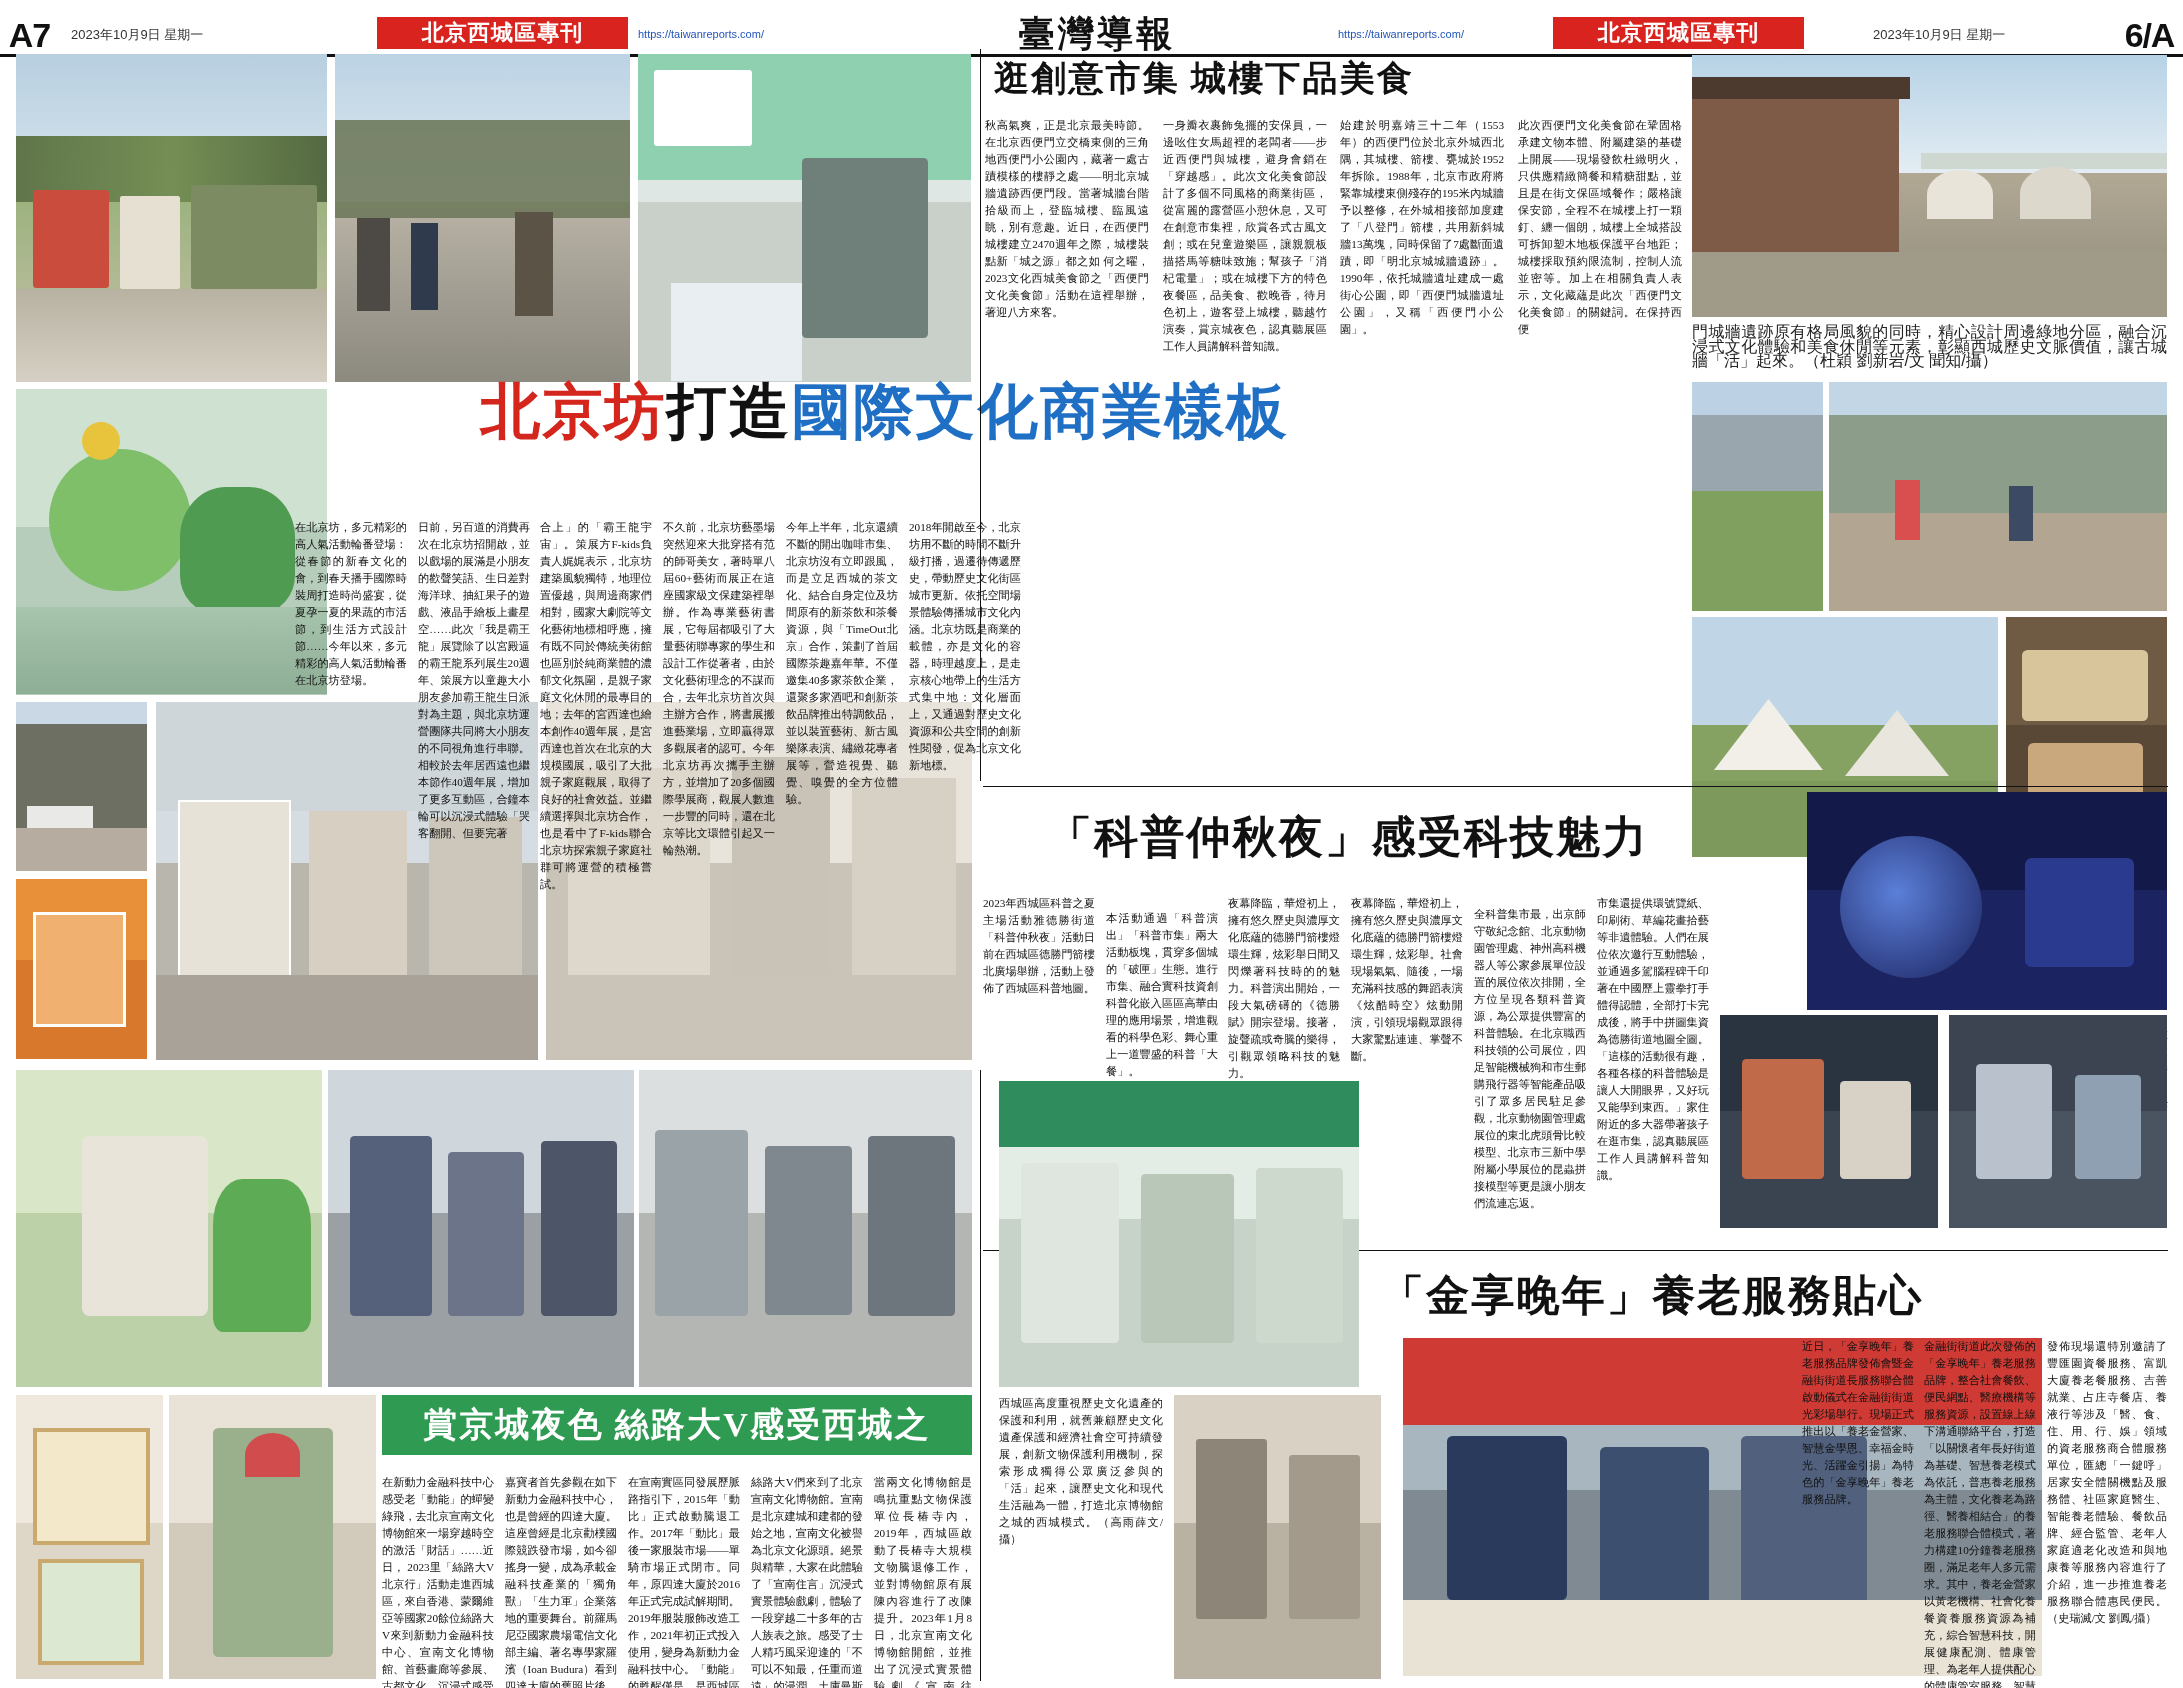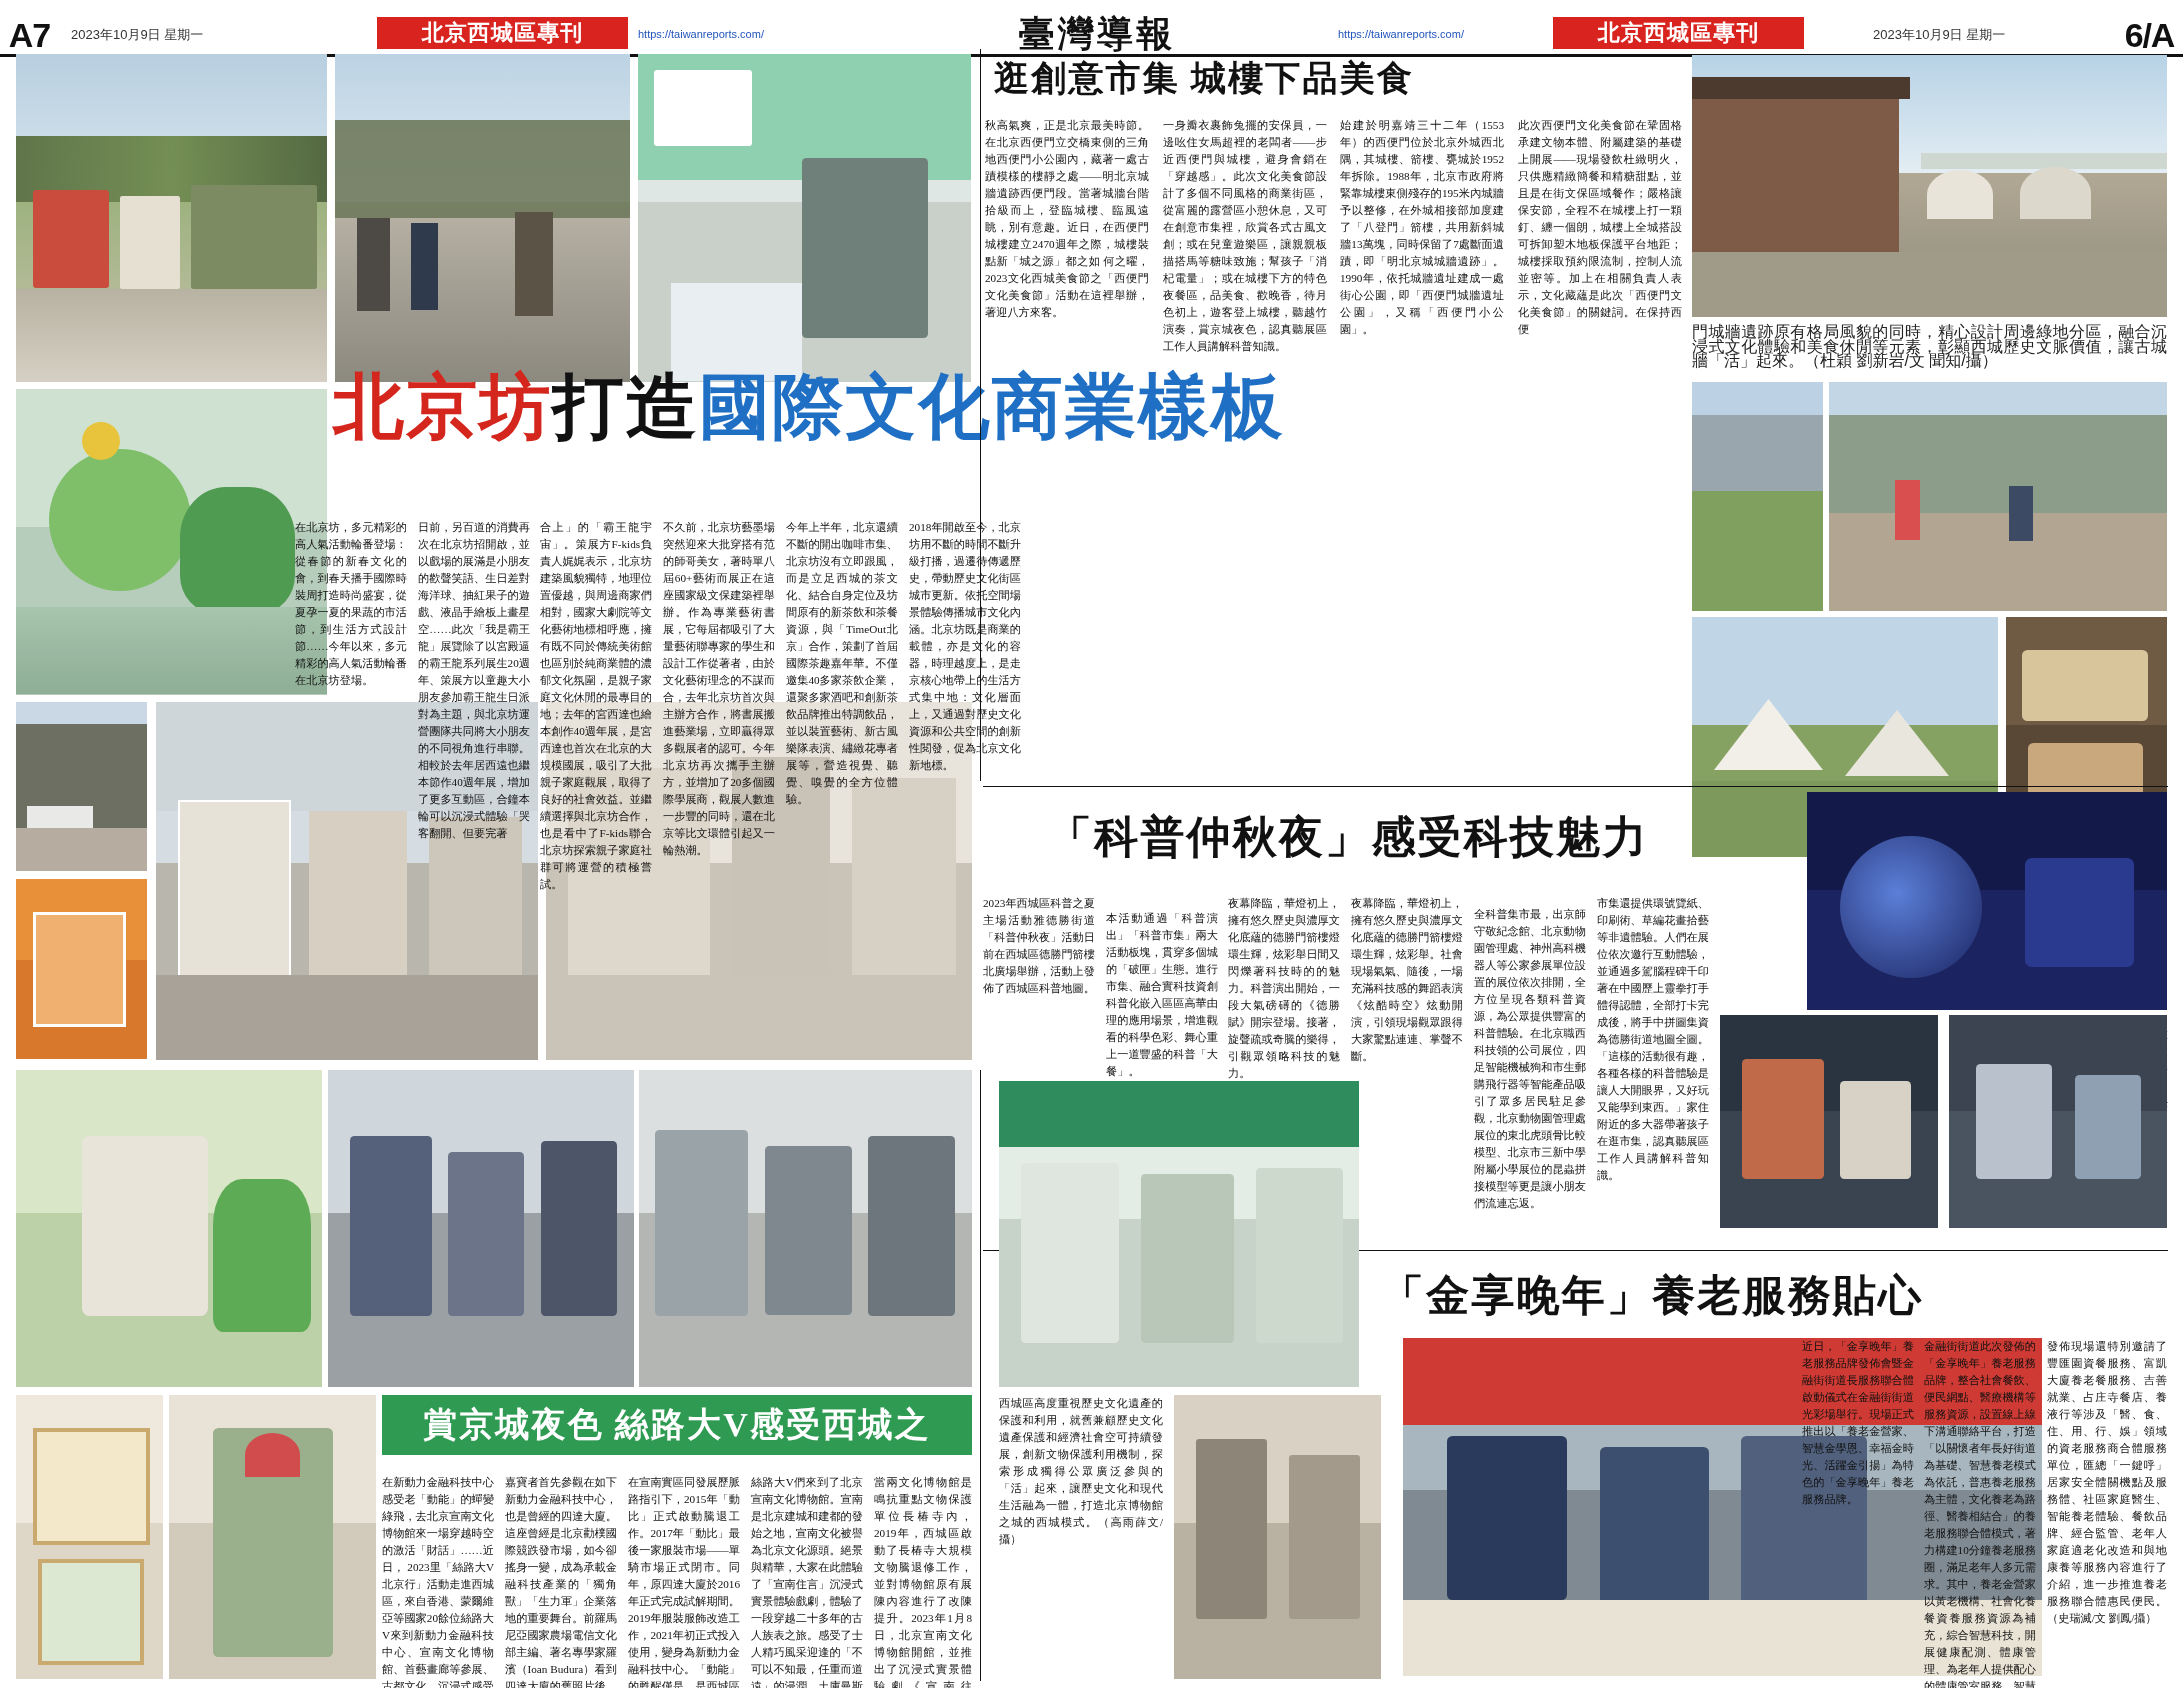--- a/index.html
+++ b/index.html
@@ -27,21 +27,21 @@
   .ph .ground{position:absolute;left:0;bottom:0;right:0;height:55%;}
   .ph .ov{position:absolute;}
 
   .cap{position:absolute;font-size:16px;line-height:14.7px;color:#222;font-family:"Liberation Sans",sans-serif;text-align:justify;}
 
   
   .col{position:absolute;font-size:11.2px;line-height:17px;text-align:justify;color:#111;font-family:"Liberation Serif",serif;}
   .vline{position:absolute;background:#111;width:1.1px;}
   .hline{position:absolute;background:#111;height:1.1px;}
 
-  .headline-main{position:absolute;left:333px;top:371px;width:1103px;font-size:71px;font-weight:bold;letter-spacing:2.2px;line-height:82px;font-family:Liberation Mono, monospace;white-space:nowrap;}
+  .headline-main{position:absolute;left:333px;top:371px;width:1103px;font-size:60px;font-weight:bold;letter-spacing:2.2px;line-height:82px;font-family:Liberation Sans, sans-serif;white-space:nowrap;text-align:center;}
   .hm-red{color:#d4261c;}
   .hm-blue{color:#1f6fc4;}
   .hm-black{color:#111;}
 
   .head2{position:absolute;font-size:35px;font-weight:bold;letter-spacing:2.2px;color:#111;font-family:"Liberation Serif",serif;white-space:nowrap;}
 
   .greenbox{position:absolute;background:#2f9a52;}
   .greenbox .gtitle{color:#fff;font-size:34px;font-weight:bold;letter-spacing:2.2px;text-align:center;font-family:"Liberation Serif",serif;}
 </style>
 </head>

